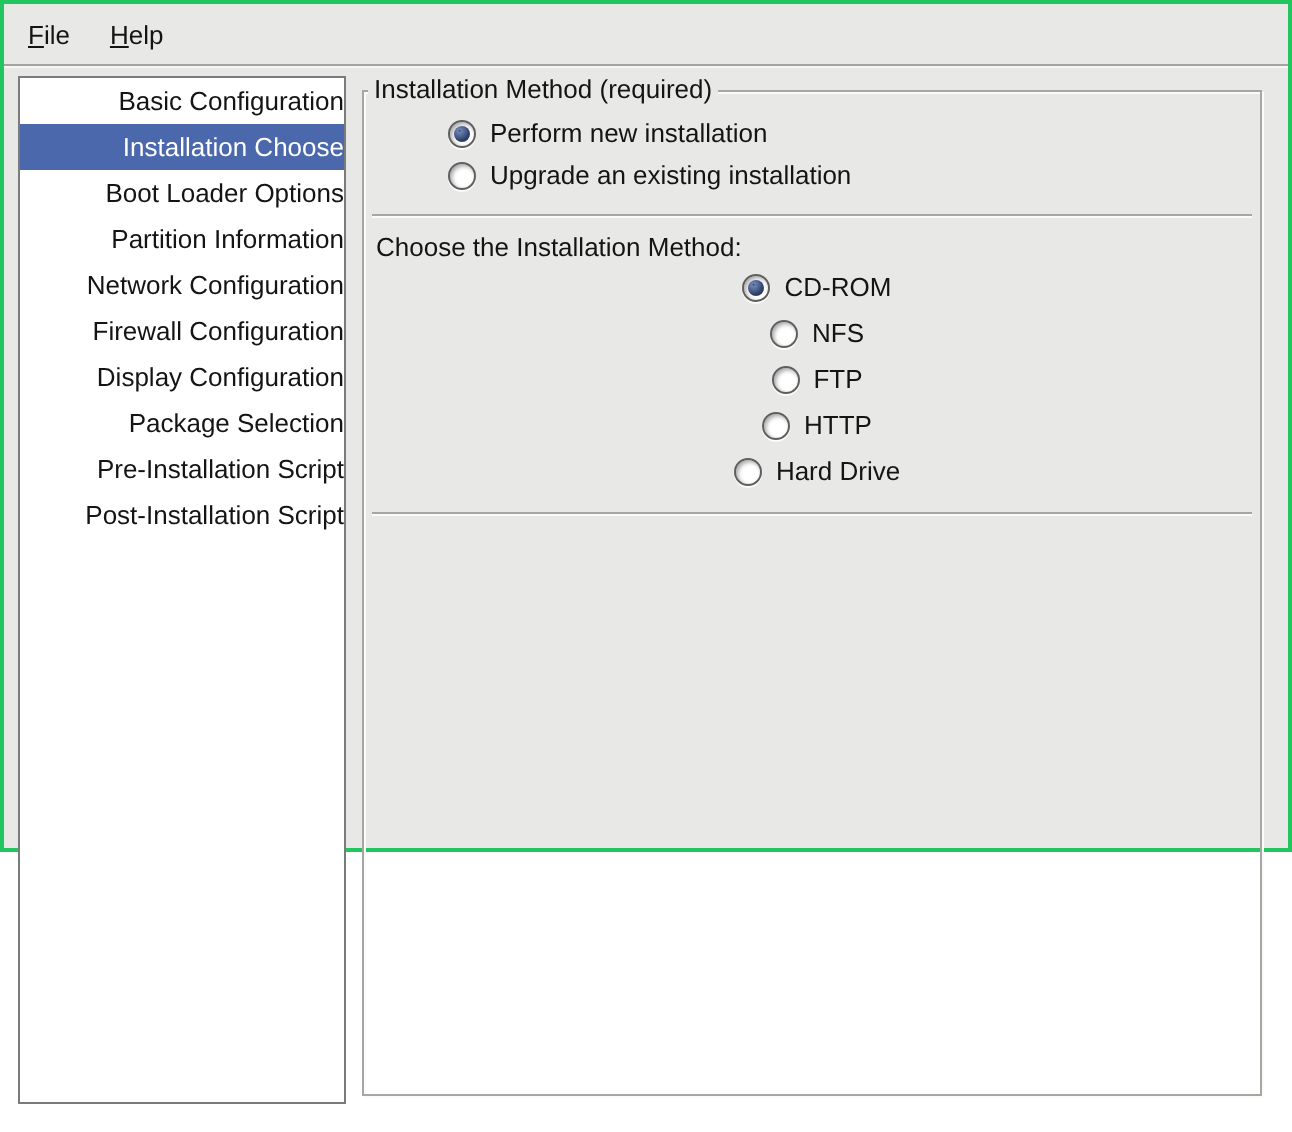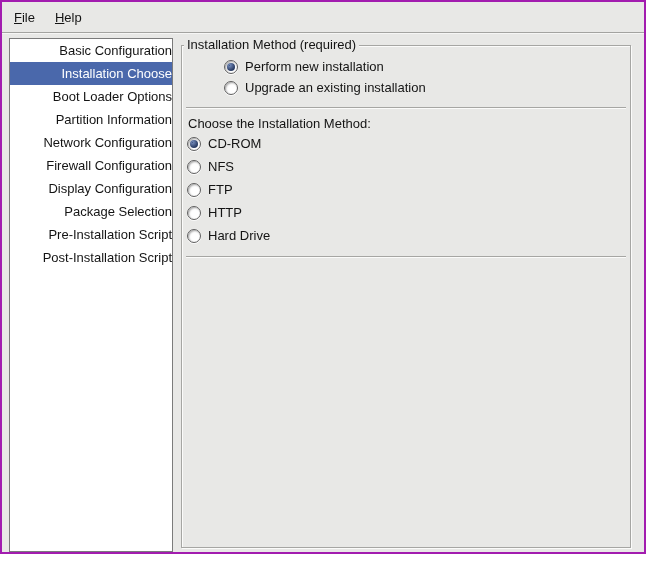--- a/index.html
+++ b/index.html
@@ -14,23 +14,23 @@
   * { box-sizing: border-box; }
   html, body { margin: 0; padding: 0; }
   body {
     width: 646px; height: 566px;
     font-family: "Liberation Sans", "DejaVu Sans", sans-serif;
     font-size: 13px;
     color: var(--text);
   }
   .window {
     position: relative;
-    width: 646px; height: 554px;
+    width: 646px; height: 426px;
     background: var(--window_bg);
-    border: 2px solid #a21caf;
+    border: 2px solid #22c55e;
   }
   
   .menubar {
     position: absolute; left: 0; top: 0; right: 0;
     height: 31px;
     display: flex; align-items: stretch;
     padding-left: 2px;
     border-bottom: 1px solid #a3a3a0;
     box-shadow: 0 1px 0 #f6f6f5;
   }
@@ -74,21 +74,21 @@
     line-height: 16px;
   }
   .rows { display: block; }
   .top-rows { margin-top: 10px; padding-left: 35px; }
   .radio-row {
     display: flex; align-items: center;
     height: 21px;
     padding-left: 7px;
     cursor: default;
   }
-  .method-rows .radio-row { height: 23px; padding-left: 5px; }
+  .method-rows .radio-row { height: 23px; padding-left: 5px; justify-content: center; }
   .radio {
     flex: 0 0 auto;
     width: 14px; height: 14px;
     border: 1px solid #5f5f5f;
     border-radius: 50%;
     background: #fff;
     box-shadow: inset 1px 1px 2px rgba(0,0,0,0.35), 0 1px 0 rgba(255,255,255,0.8);
     margin-right: 7px;
     position: relative;
   }

